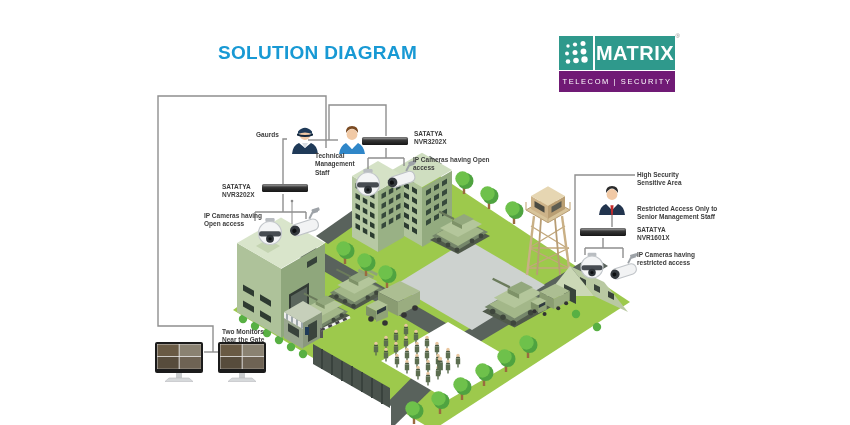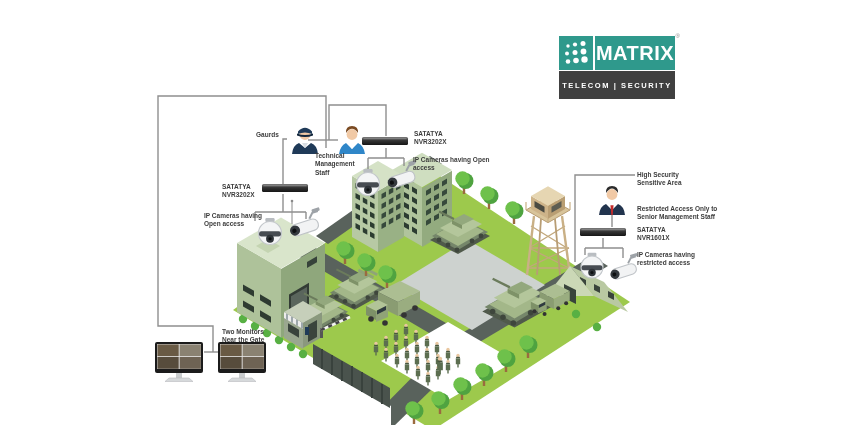--- a/index.html
+++ b/index.html
@@ -11,22 +11,22 @@
   #page-title{position:absolute;left:218px;top:42px;font-weight:bold;font-size:19px;
        letter-spacing:.3px;color:#1899D4;}
   
   #logo{position:absolute;left:559px;top:36px;width:116px;}
   #logo .row{display:flex;height:34px;}
   #logo .dots{width:34px;height:34px;background:#2F998C;margin-right:2px;flex:none;}
   #logo .brand{flex:1;height:34px;background:#2F998C;color:#fff;display:flex;
        align-items:center;justify-content:center;font-weight:bold;font-size:20px;
        letter-spacing:.5px;}
   #logo .reg{position:absolute;right:-5px;top:-3px;font-size:6px;color:#8a8a8a;}
-  #logo .bar{margin-top:1px;height:28px;background:#404040;color:#fff;display:flex;
-       align-items:center;justify-content:center;font-weight:bold;font-size:7.5px;
+  #logo .bar{margin-top:1px;height:21px;background:#701a75;color:#fff;display:flex;
+       align-items:center;justify-content:center;font-weight:normal;font-size:7.5px;
        letter-spacing:1.6px;}
 </style>
 </head>
 <body>
 
 <div id="stage">
 
 <svg id="scene" width="850" height="425" viewBox="0 0 850 425">
   <defs>
     <linearGradient id="gradNvr" x1="0" y1="0" x2="0" y2="1">
@@ -432,20 +432,21 @@
     <rect x="2" y="2" width="44" height="25" fill="#E8E8E8"></rect>
     <rect x="2.4" y="2.4" width="21.3" height="11.8" fill="#695A44"></rect>
     <rect x="24.6" y="2.4" width="21.3" height="11.8" fill="#8A8272"></rect>
     <rect x="2.4" y="15" width="21.3" height="11.8" fill="#574C3C"></rect>
     <rect x="24.6" y="15" width="21.3" height="11.8" fill="#6E6354"></rect>
     <rect x="21" y="31" width="6" height="5" fill="#C9CCCE"></rect>
     <path d="M14,36 L34,36 L38,39.5 L10,39.5 Z" fill="#D6D9DB" stroke="#b8bbbd" stroke-width=".6"></path>
   </g>
 </svg>
 
+<div id="page-title">SOLUTION DIAGRAM</div>
 
 <div id="logo">
   <span class="reg">®</span>
   <div class="row">
     <div class="dots">
       <svg width="34" height="34" viewBox="0 0 34 34">
         <g fill="#ffffff">
           <circle cx="9" cy="10" r="1.7"></circle>
               <circle cx="16" cy="8.5" r="2.1"></circle>
               <circle cx="24" cy="7.5" r="2.5"></circle>

